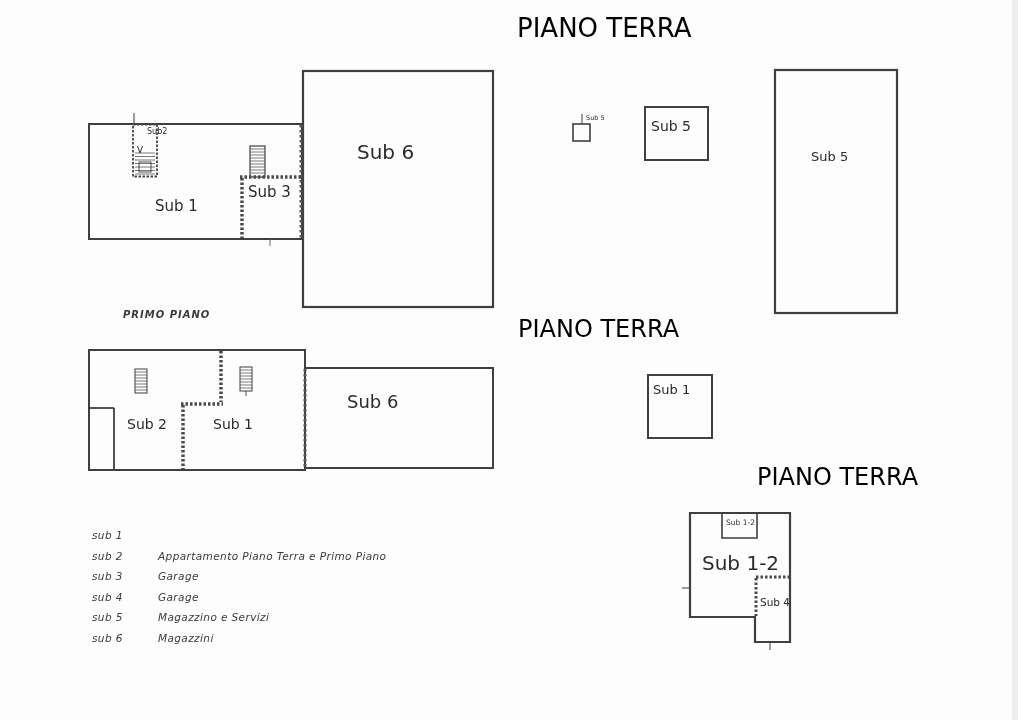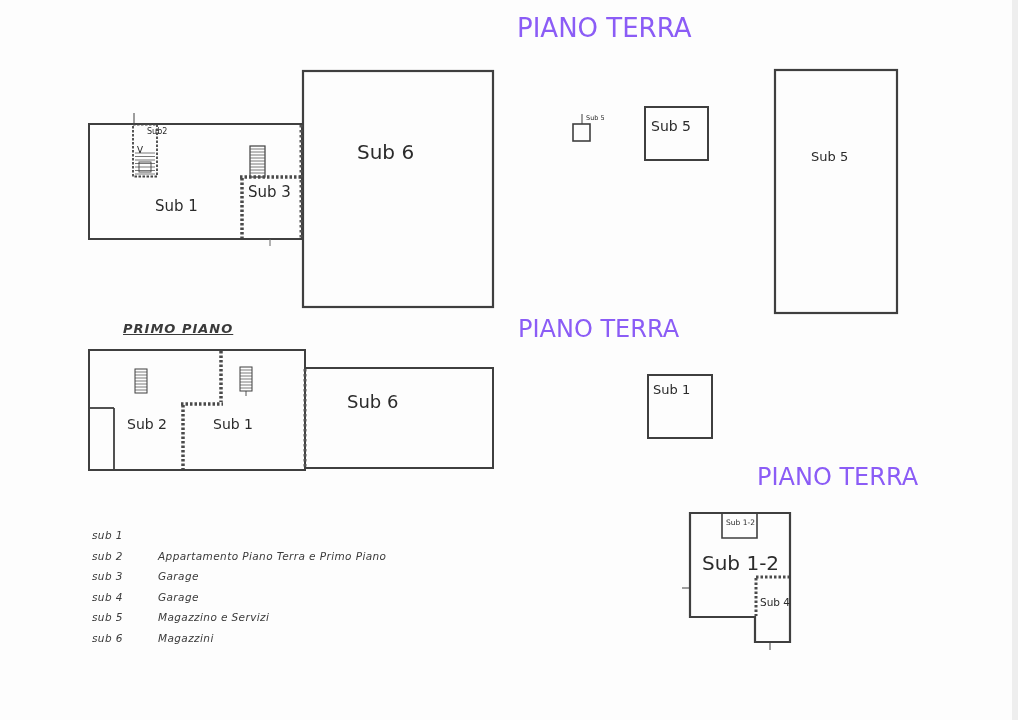--- a/index.html
+++ b/index.html
@@ -4,34 +4,34 @@
 <style>
   html,body{margin:0;padding:0;}
   body{
     width:1018px;height:720px;position:relative;overflow:hidden;
     background:#fdfdfd;
     font-family:"DejaVu Sans","Liberation Sans",sans-serif;
   }
   #sheet{position:absolute;left:0;top:0;width:1018px;height:720px;}
   svg.linework{position:absolute;left:0;top:0;}
   .title{
-    position:absolute;color:#8b5cf6;font-family:"DejaVu Sans","Liberation Sans",sans-serif;
+    position:absolute;color:#000000;font-family:"DejaVu Sans","Liberation Sans",sans-serif;
     font-weight:400;white-space:nowrap;letter-spacing:0px;
   }
   .lbl{
     position:absolute;color:#2b2b2b;white-space:nowrap;
     font-family:"DejaVu Sans","Liberation Sans",sans-serif;
   }
   .hand{
     font-style:italic;color:#3a3a3a;letter-spacing:0.4px;
     font-family:"DejaVu Sans","Liberation Sans",sans-serif;
   }
   .floor-label{
-    position:absolute;left:123px;top:321px;font-size:13px;
-    text-decoration:underline;letter-spacing:1px;font-weight:bold;
+    position:absolute;left:123px;top:309px;font-size:10px;
+    letter-spacing:1px;font-weight:bold;
   }
   #legend{position:absolute;left:92px;top:529px;}
   .legend-row{display:flex;margin-bottom:7.5px;font-size:10.5px;line-height:13px;}
   .legend-key{width:66px;flex:0 0 66px;}
   .legend-desc{white-space:nowrap;}
   .scan-edge{position:absolute;right:0;top:0;width:6px;height:720px;background:#eeeeee;}
 </style>
 </head>
 <body>
 

